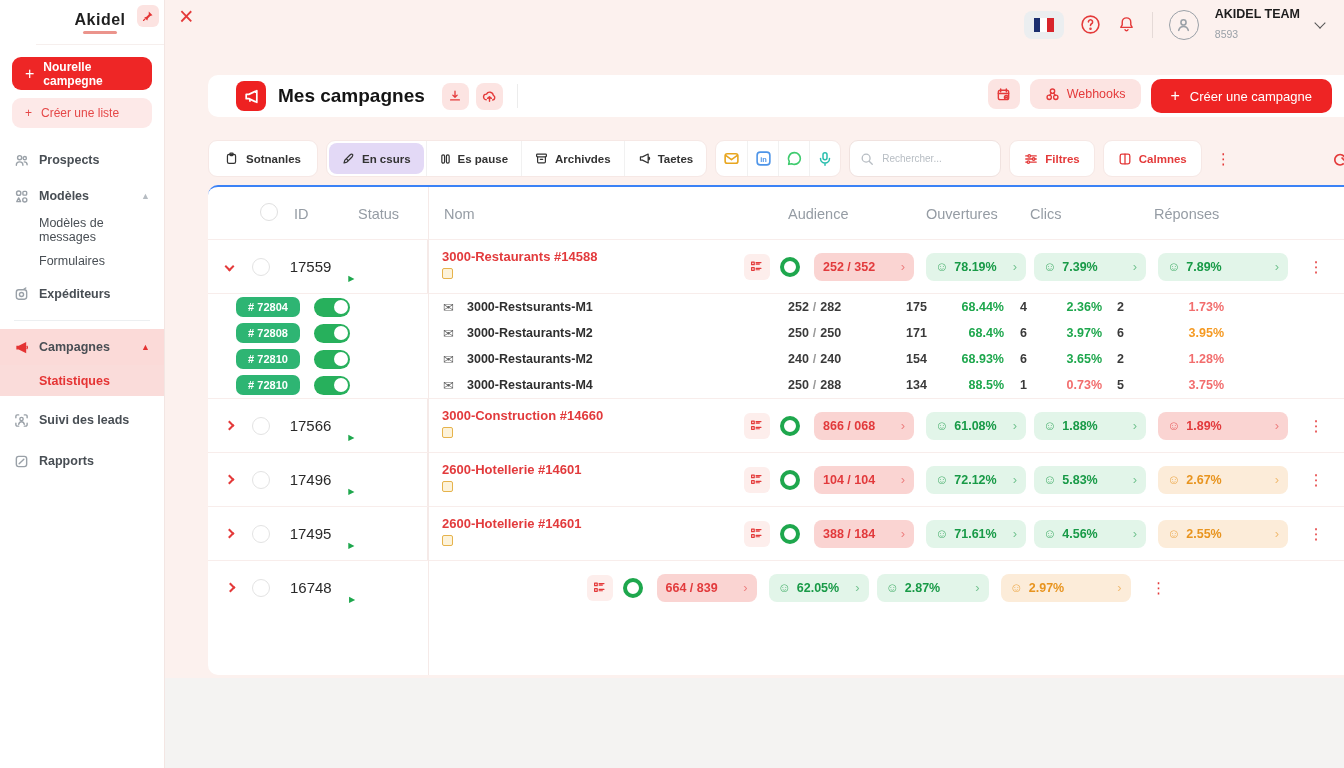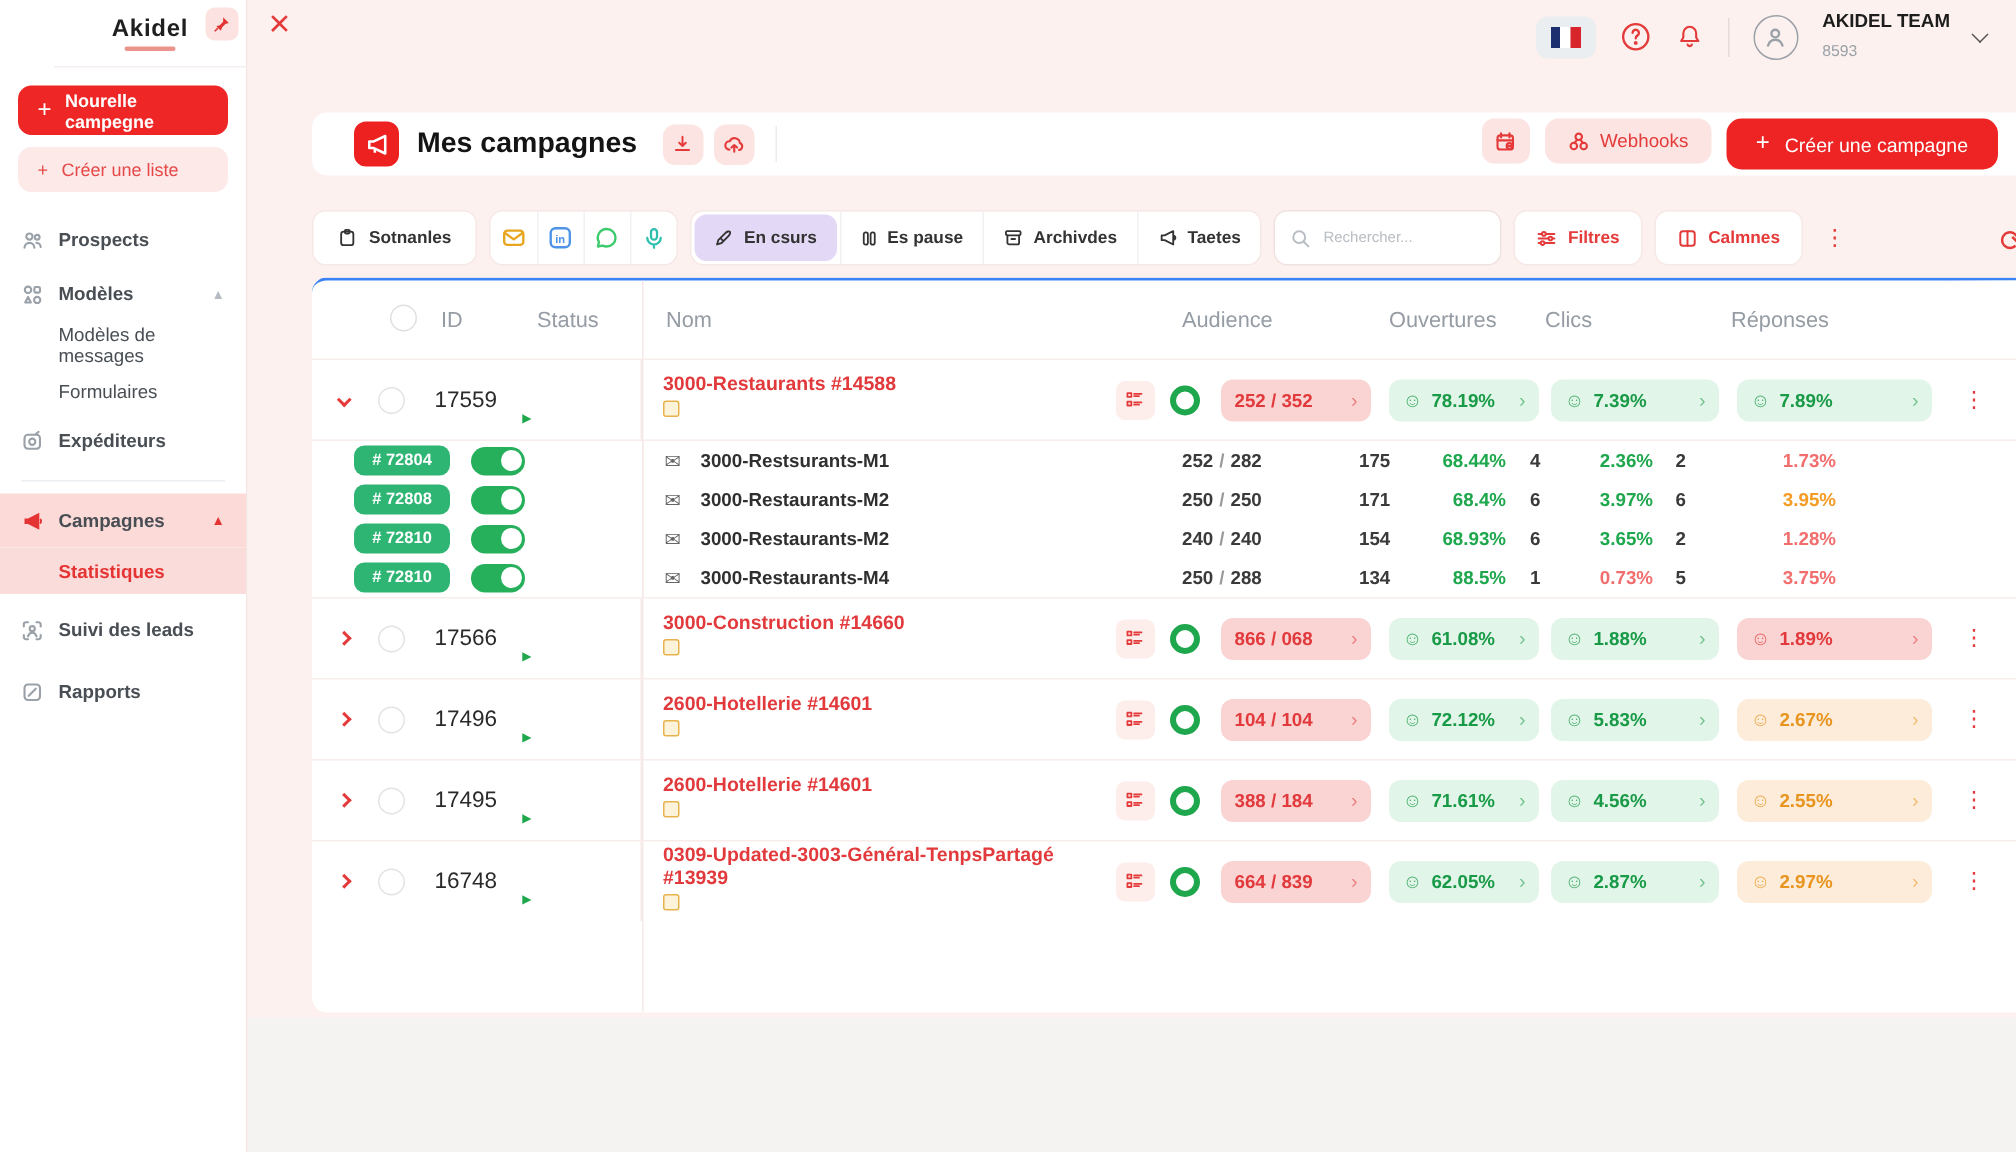--- a/index.html
+++ b/index.html
@@ -319,20 +319,49 @@
   </div>
 
   <div class="toolbar">
     <div class="tcard tab1">
       <svg class="ic" width="13" height="13" viewBox="0 0 16 16">
           <rect x="3" y="3" width="10" height="11" rx="2"></rect>
           <rect x="6" y="1.5" width="4" height="3" rx="1"></rect>
         </svg>
       <span>Sotnanles</span>
     </div>
+    <div class="tcard tgroup">
+      <span class="titem active">
+        <svg class="ic" width="13" height="13" viewBox="0 0 16 16">
+            <path d="M2.5 13.5l1-3.5 6-6c1.2-1.2 3-1.5 3.5-1 .5.5.2 2.3-1 3.5l-6 6z"></path>
+            <path d="M5.5 8.5l2 2"></path>
+          </svg>
+        <span>En csurs</span>
+      </span>
+      <span class="titem">
+        <svg width="11" height="12" viewBox="0 0 12 12">
+            <rect x="2" y="1.5" width="3" height="9" rx="1.4" fill="none" stroke="#333" stroke-width="1.3"></rect>
+            <rect x="7" y="1.5" width="3" height="9" rx="1.4" fill="none" stroke="#333" stroke-width="1.3"></rect>
+          </svg>
+        <span>Es pause</span>
+      </span>
+      <span class="titem">
+        <svg class="ic" width="13" height="13" viewBox="0 0 16 16">
+            <rect x="2" y="2.5" width="12" height="3.5" rx="1"></rect>
+            <path d="M3.2 6v6a1.5 1.5 0 0 0 1.5 1.5h6.6A1.5 1.5 0 0 0 12.8 12V6M6.5 9h3"></path>
+          </svg>
+        <span>Archivdes</span>
+      </span>
+      <span class="titem">
+        <svg class="ic" width="13" height="13" viewBox="0 0 16 16">
+            <path d="M12.5 2.5L5.5 6H3v4h2.5l7 3.5zM13.5 6.5c.8.8.8 2.2 0 3"></path>
+          </svg>
+        <span>Taetes</span>
+      </span>
+    </div>
     <div class="tcard chgroup">
       <span class="chitem">
           <svg class="ic" width="17" height="17" viewBox="0 0 16 16" style="color:#e8a61f;">
             <rect x="2" y="3.5" width="12" height="9" rx="2"></rect>
             <path d="M2.5 5l5.5 4 5.5-4"></path>
           </svg>
         </span>
       <span class="chitem">
           <svg width="17" height="17" viewBox="0 0 16 16">
             <rect x="2" y="2" width="12" height="12" rx="3" fill="none" stroke="#4d94e8" stroke-width="1.5"></rect>
@@ -343,49 +372,20 @@
           <svg class="ic" width="17" height="17" viewBox="0 0 16 16" style="color:#3ecb6e;">
             <path d="M8 2.5a5.5 5.5 0 0 1 0 11c-1 0-1.9-.2-2.7-.6L2.5 13.5l.6-2.8A5.5 5.5 0 0 1 8 2.5z"></path>
           </svg>
         </span>
       <span class="chitem">
           <svg class="ic" width="16" height="16" viewBox="0 0 16 16" style="color:#2bbfae;">
             <rect x="6" y="1.8" width="4" height="7" rx="2"></rect>
             <path d="M3.5 7.5a4.5 4.5 0 0 0 9 0M8 12v2.2"></path>
           </svg>
         </span>
-    </div>
-    <div class="tcard tgroup">
-      <span class="titem active">
-        <svg class="ic" width="13" height="13" viewBox="0 0 16 16">
-            <path d="M2.5 13.5l1-3.5 6-6c1.2-1.2 3-1.5 3.5-1 .5.5.2 2.3-1 3.5l-6 6z"></path>
-            <path d="M5.5 8.5l2 2"></path>
-          </svg>
-        <span>En csurs</span>
-      </span>
-      <span class="titem">
-        <svg width="11" height="12" viewBox="0 0 12 12">
-            <rect x="2" y="1.5" width="3" height="9" rx="1.4" fill="none" stroke="#333" stroke-width="1.3"></rect>
-            <rect x="7" y="1.5" width="3" height="9" rx="1.4" fill="none" stroke="#333" stroke-width="1.3"></rect>
-          </svg>
-        <span>Es pause</span>
-      </span>
-      <span class="titem">
-        <svg class="ic" width="13" height="13" viewBox="0 0 16 16">
-            <rect x="2" y="2.5" width="12" height="3.5" rx="1"></rect>
-            <path d="M3.2 6v6a1.5 1.5 0 0 0 1.5 1.5h6.6A1.5 1.5 0 0 0 12.8 12V6M6.5 9h3"></path>
-          </svg>
-        <span>Archivdes</span>
-      </span>
-      <span class="titem">
-        <svg class="ic" width="13" height="13" viewBox="0 0 16 16">
-            <path d="M12.5 2.5L5.5 6H3v4h2.5l7 3.5zM13.5 6.5c.8.8.8 2.2 0 3"></path>
-          </svg>
-        <span>Taetes</span>
-      </span>
     </div>
     <div class="search-box">
       <svg class="ic" width="14" height="14" viewBox="0 0 16 16">
           <circle cx="7" cy="7" r="4.5"></circle>
           <path d="M10.5 10.5L14 14"></path>
         </svg>
       <input placeholder="Rechercher..." style="">
     </div>
     <div class="rbtn">
       <svg class="ic" width="14" height="14" viewBox="0 0 16 16">
@@ -695,21 +695,20 @@
     <div class="trow">
       <span class="c-exp">
           <i class="chev r"></i>
         </span>
       <span class="c-check">
           <i></i>
         </span>
       <span class="c-id">16748</span>
       <span class="c-status"><span class="tog"><span class="knob">▶</span></span></span>
       <div class="namereg">
-        <div class="c-name"><a>0309-Updated-3003-Général-TenpsPartagé #13939</a><span class="note-ico"></span></div>
         <span class="c-list">
             <i>
               <svg class="ic" width="13" height="13" viewBox="0 0 16 16">
                 <rect x="2" y="2.5" width="3.2" height="3.2"></rect>
                 <path d="M7.5 3.2h6M7.5 5h4"></path>
                 <rect x="2" y="9.5" width="3.2" height="3.2"></rect>
                 <path d="M7.5 10.2h6M7.5 12h4"></path>
               </svg>
             </i>
           </span>

